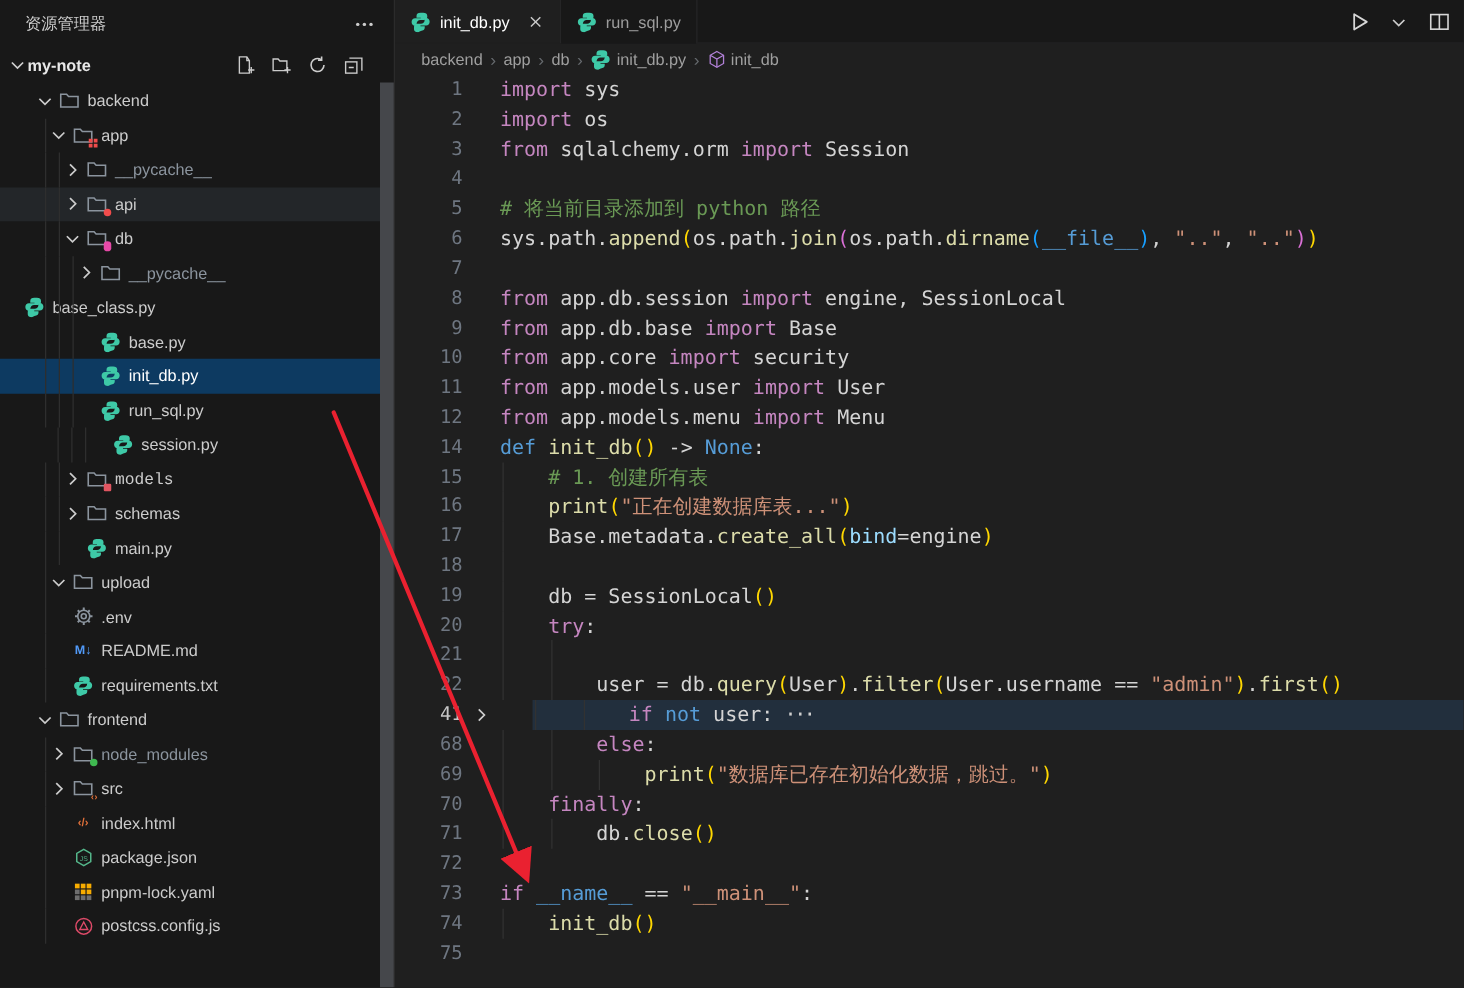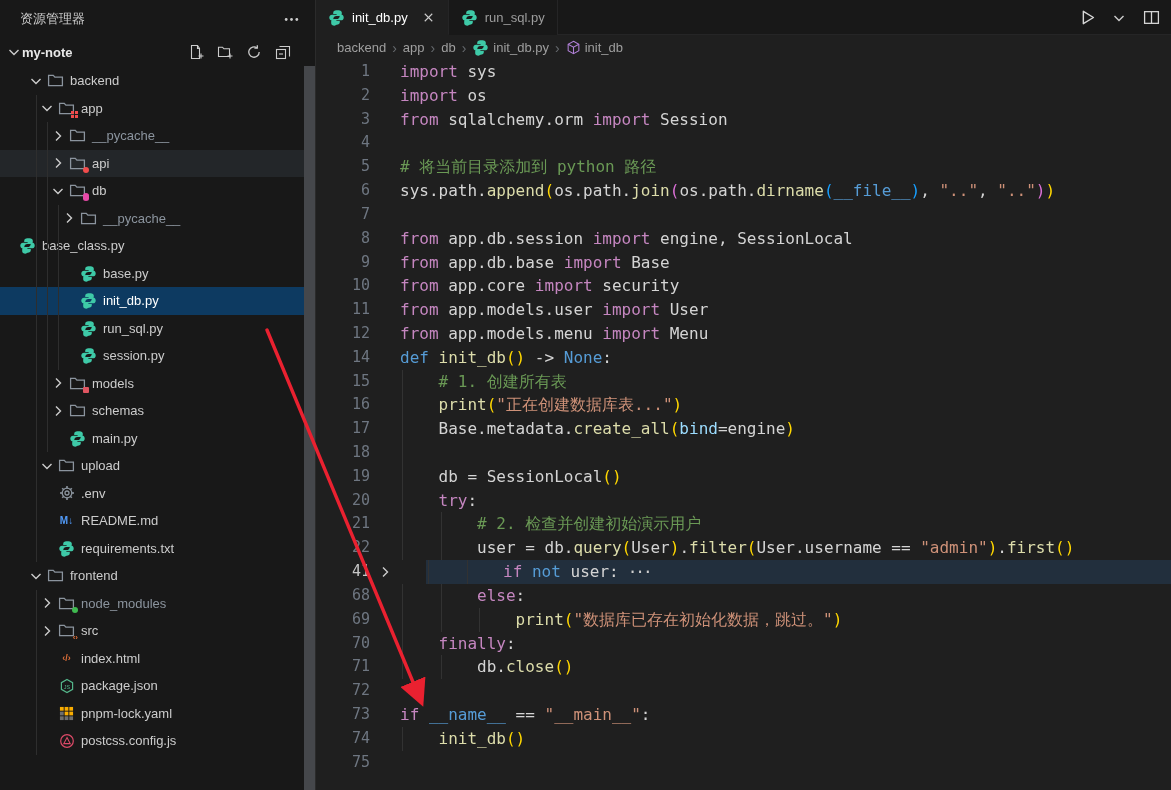--- a/index.html
+++ b/index.html
@@ -275,36 +275,36 @@
           <span class="tree-icon">
             <span class="icon">
               <svg viewBox="0 0 16 16" width="17" height="17">
                 <path fill="#3ec9a7" d="M7.9 1.2c-1.9 0-3 .9-3 2.3v1.3h3.2v.5H3.9c-1.6 0-2.7 1.1-2.7 2.8 0 1.7 1.1 2.8 2.7 2.8h1.1V9.2c0-1.5 1.3-2.7 2.8-2.7h2.9c1.3 0 2.3-1 2.3-2.3V3.5c0-1.4-1.2-2.3-3.1-2.3z"></path>
                 <path fill="#3ec9a7" d="M8.1 14.8c1.9 0 3-.9 3-2.3v-1.3H7.9v-.5h4.2c1.6 0 2.7-1.1 2.7-2.8 0-1.7-1.1-2.8-2.7-2.8H11v1.7c0 1.5-1.3 2.7-2.8 2.7H5.3c-1.3 0-2.3 1-2.3 2.3v1.7c0 1.4 1.2 2.3 3.1 2.3z"></path>
               </svg>
             </span>
           </span>
           <span class="label">run_sql.py</span>
         </div>
-        <div class="tree-row" style="padding-left: 61px;">
+        <div class="tree-row" style="padding-left: 61px; margin-left: 10px;">
           <span class="tguide" style="left: 36px;"></span>
           <span class="tguide" style="left: 47px;"></span>
           <span class="tguide" style="left: 58px;"></span>
           <span class="chev-slot"></span>
           <span class="tree-icon">
             <span class="icon">
               <svg viewBox="0 0 16 16" width="17" height="17">
                 <path fill="#3ec9a7" d="M7.9 1.2c-1.9 0-3 .9-3 2.3v1.3h3.2v.5H3.9c-1.6 0-2.7 1.1-2.7 2.8 0 1.7 1.1 2.8 2.7 2.8h1.1V9.2c0-1.5 1.3-2.7 2.8-2.7h2.9c1.3 0 2.3-1 2.3-2.3V3.5c0-1.4-1.2-2.3-3.1-2.3z"></path>
                 <path fill="#3ec9a7" d="M8.1 14.8c1.9 0 3-.9 3-2.3v-1.3H7.9v-.5h4.2c1.6 0 2.7-1.1 2.7-2.8 0-1.7-1.1-2.8-2.7-2.8H11v1.7c0 1.5-1.3 2.7-2.8 2.7H5.3c-1.3 0-2.3 1-2.3 2.3v1.7c0 1.4 1.2 2.3 3.1 2.3z"></path>
               </svg>
             </span>
           </span>
           <span class="label">session.py</span>
         </div>
-        <div class="tree-row" style="padding-left: 50px;">
+        <div class="tree-row" style="padding-left: 50px; font-family: Liberation Mono, monospace;">
           <span class="tguide" style="left: 36px;"></span>
           <span class="tguide" style="left: 47px;"></span>
           <span class="chev-slot">
             <span class="icon">
               <svg viewBox="0 0 16 16" width="16" height="16">
                 <path d="M6 3.5L10.5 8 6 12.5" fill="none" stroke="#cccccc" stroke-width="1.4"></path>
               </svg>
             </span>
           </span>
           <span class="tree-icon">
@@ -614,21 +614,21 @@
         <div class="code-line"><span class="ln">10</span><span class="fold-slot"></span><span class="content"><span class="tk-kw">from</span><span class="tk-pl"> app.core </span><span class="tk-kw">import</span><span class="tk-pl"> security</span></span></div>
         <div class="code-line"><span class="ln">11</span><span class="fold-slot"></span><span class="content"><span class="tk-kw">from</span><span class="tk-pl"> app.models.user </span><span class="tk-kw">import</span><span class="tk-pl"> User</span></span></div>
         <div class="code-line"><span class="ln">12</span><span class="fold-slot"></span><span class="content"><span class="tk-kw">from</span><span class="tk-pl"> app.models.menu </span><span class="tk-kw">import</span><span class="tk-pl"> Menu</span></span></div>
         <div class="code-line"><span class="ln">14</span><span class="fold-slot"></span><span class="content"><span class="tk-kb">def</span><span class="tk-fn"> init_db</span><span class="tk-b1">()</span><span class="tk-pl"> -&gt; </span><span class="tk-kb">None</span><span class="tk-pl">:</span></span></div>
         <div class="code-line"><span class="ln">15</span><span class="fold-slot"></span><span class="content"><span class="guide" style="left: 2px;"></span><span class="tk-ws">    </span><span class="tk-com"># 1. 创建所有表</span></span></div>
         <div class="code-line"><span class="ln">16</span><span class="fold-slot"></span><span class="content"><span class="guide" style="left: 2px;"></span><span class="tk-ws">    </span><span class="tk-fn">print</span><span class="tk-b1">(</span><span class="tk-str">"正在创建数据库表..."</span><span class="tk-b1">)</span></span></div>
         <div class="code-line"><span class="ln">17</span><span class="fold-slot"></span><span class="content"><span class="guide" style="left: 2px;"></span><span class="tk-ws">    </span><span class="tk-pl">Base.metadata.</span><span class="tk-fn">create_all</span><span class="tk-b1">(</span><span class="tk-pr">bind</span><span class="tk-pl">=</span><span class="tk-pl">engine</span><span class="tk-b1">)</span></span></div>
         <div class="code-line"><span class="ln">18</span><span class="fold-slot"></span><span class="content"><span class="guide" style="left: 2px;"></span></span></div>
         <div class="code-line"><span class="ln">19</span><span class="fold-slot"></span><span class="content"><span class="guide" style="left: 2px;"></span><span class="tk-ws">    </span><span class="tk-pl">db = SessionLocal</span><span class="tk-b1">()</span></span></div>
         <div class="code-line"><span class="ln">20</span><span class="fold-slot"></span><span class="content"><span class="guide" style="left: 2px;"></span><span class="tk-ws">    </span><span class="tk-kw">try</span><span class="tk-pl">:</span></span></div>
-        <div class="code-line"><span class="ln">21</span><span class="fold-slot"></span><span class="content"><span class="guide" style="left: 2px;"></span><span class="guide" style="left: 40.53px;"></span><span class="tk-ws">        </span><span class="tk-com"># 2. 检查并创建初始演示用户</span></span></div>
+        <div class="code-line"><span class="ln">21</span><span class="fold-slot"></span><span class="content"><span class="guide" style="left: 2px;"></span><span class="guide" style="left: 40.53px;"></span><span class="tk-ws">        </span></span></div>
         <div class="code-line"><span class="ln">22</span><span class="fold-slot"></span><span class="content"><span class="guide" style="left: 2px;"></span><span class="guide" style="left: 40.53px;"></span><span class="tk-ws">        </span><span class="tk-pl">user = db.</span><span class="tk-fn">query</span><span class="tk-b1">(</span><span class="tk-pl">User</span><span class="tk-b1">)</span><span class="tk-pl">.</span><span class="tk-fn">filter</span><span class="tk-b1">(</span><span class="tk-pl">User.username == </span><span class="tk-str">"admin"</span><span class="tk-b1">)</span><span class="tk-pl">.</span><span class="tk-fn">first</span><span class="tk-b1">()</span></span></div>
         <div class="code-line hl"><span class="ln">41</span><span class="fold-slot"><span class="icon"><svg viewBox="0 0 16 16" width="16" height="16">
                 <path d="M6 3.5L10.5 8 6 12.5" fill="none" stroke="#cccccc" stroke-width="1.4"></path>
               </svg></span></span><span class="content"><span class="guide" style="left: 2px;"></span><span class="guide" style="left: 40.53px;"></span><span class="tk-ws">        </span><span class="tk-kw">if</span><span class="tk-kb"> not</span><span class="tk-pl"> user</span><span class="tk-pl">:</span><span class="fold-more">···</span></span></div>
         <div class="code-line"><span class="ln">68</span><span class="fold-slot"></span><span class="content"><span class="guide" style="left: 2px;"></span><span class="guide" style="left: 40.53px;"></span><span class="tk-ws">        </span><span class="tk-kw">else</span><span class="tk-pl">:</span></span></div>
         <div class="code-line"><span class="ln">69</span><span class="fold-slot"></span><span class="content"><span class="guide" style="left: 2px;"></span><span class="guide" style="left: 40.53px;"></span><span class="guide" style="left: 79.06px;"></span><span class="tk-ws">            </span><span class="tk-fn">print</span><span class="tk-b1">(</span><span class="tk-str">"数据库已存在初始化数据，跳过。"</span><span class="tk-b1">)</span></span></div>
         <div class="code-line"><span class="ln">70</span><span class="fold-slot"></span><span class="content"><span class="guide" style="left: 2px;"></span><span class="tk-ws">    </span><span class="tk-kw">finally</span><span class="tk-pl">:</span></span></div>
         <div class="code-line"><span class="ln">71</span><span class="fold-slot"></span><span class="content"><span class="guide" style="left: 2px;"></span><span class="guide" style="left: 40.53px;"></span><span class="tk-ws">        </span><span class="tk-pl">db.</span><span class="tk-fn">close</span><span class="tk-b1">()</span></span></div>
         <div class="code-line"><span class="ln">72</span><span class="fold-slot"></span><span class="content"></span></div>
         <div class="code-line"><span class="ln">73</span><span class="fold-slot"></span><span class="content"><span class="tk-kw">if</span><span class="tk-kb"> __name__</span><span class="tk-pl"> == </span><span class="tk-str">"__main__"</span><span class="tk-pl">:</span></span></div>

